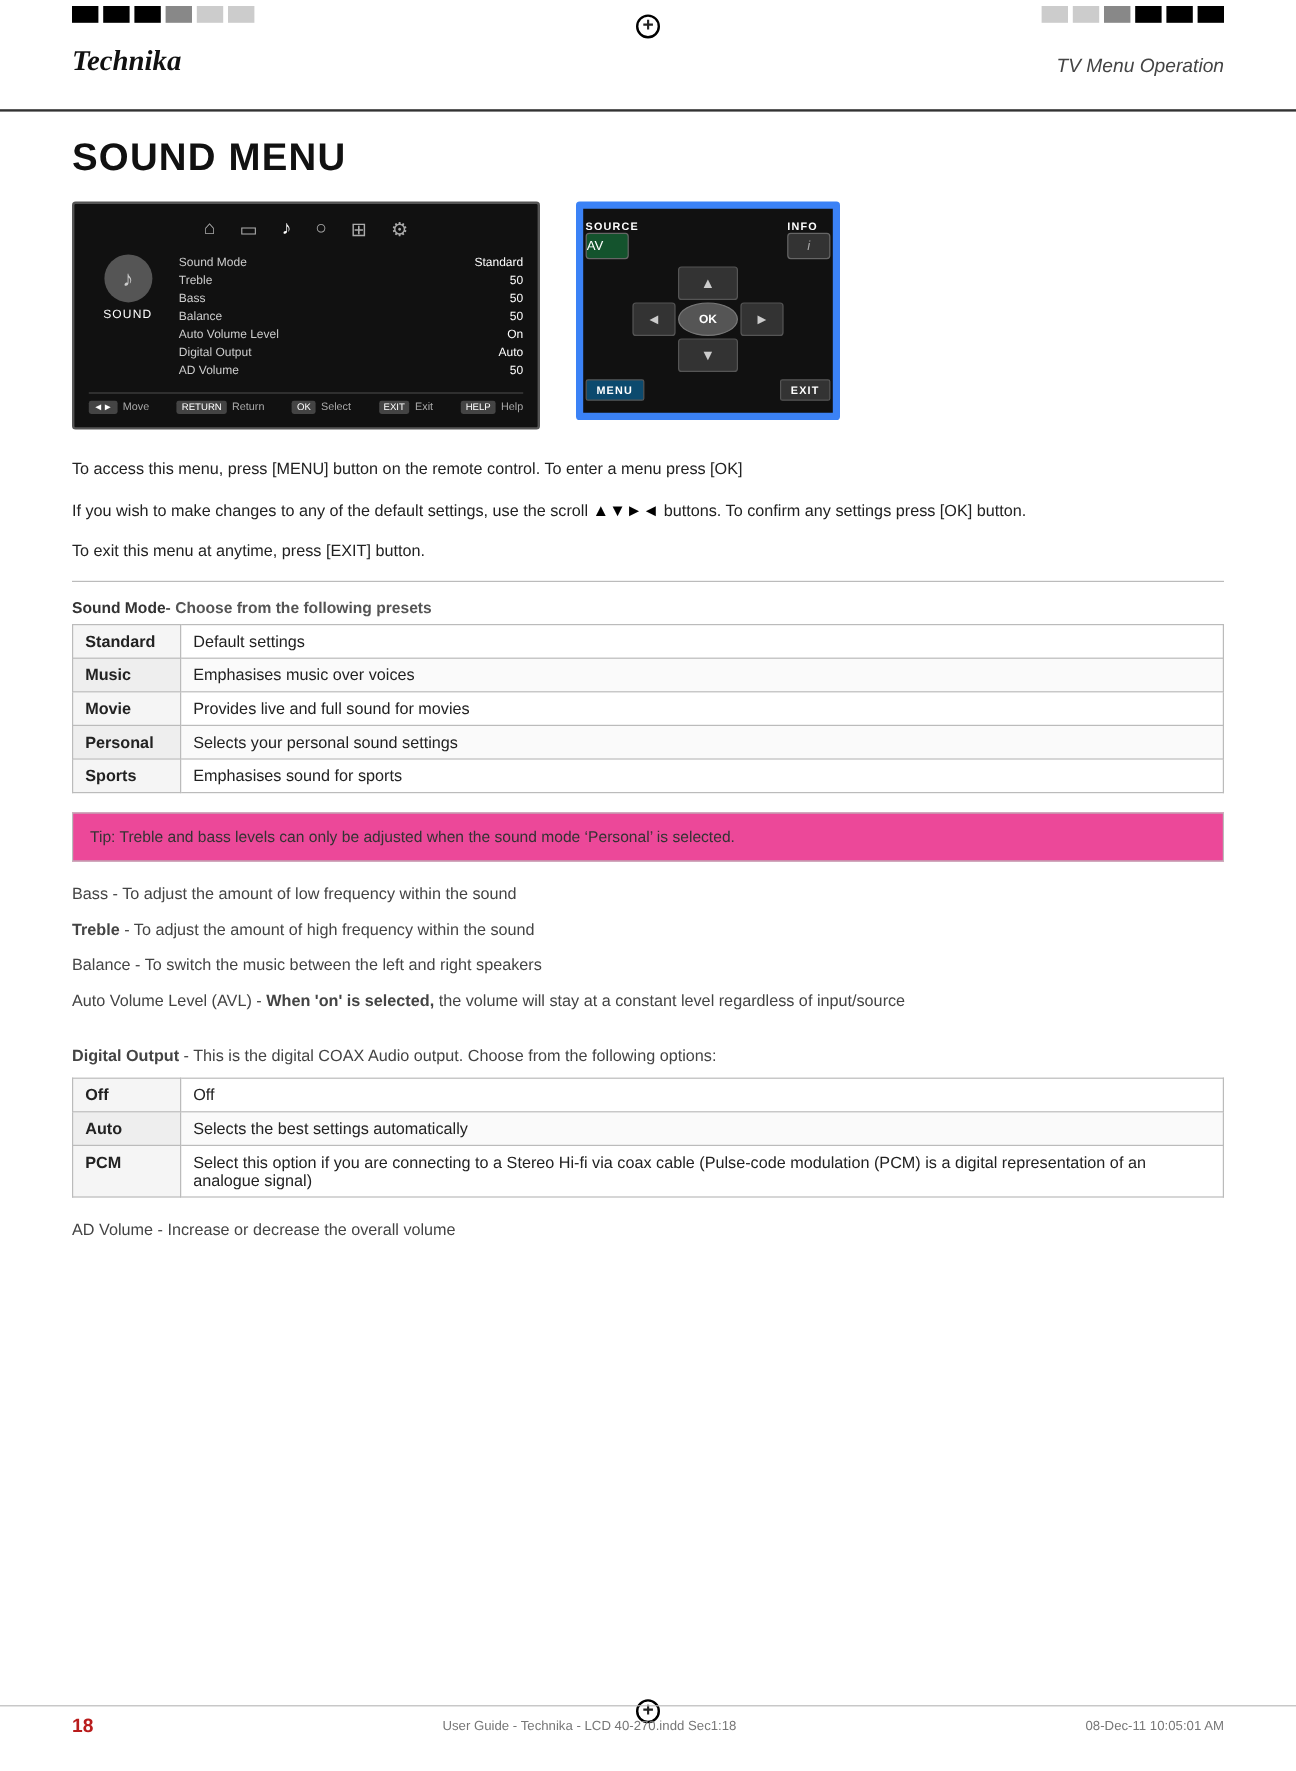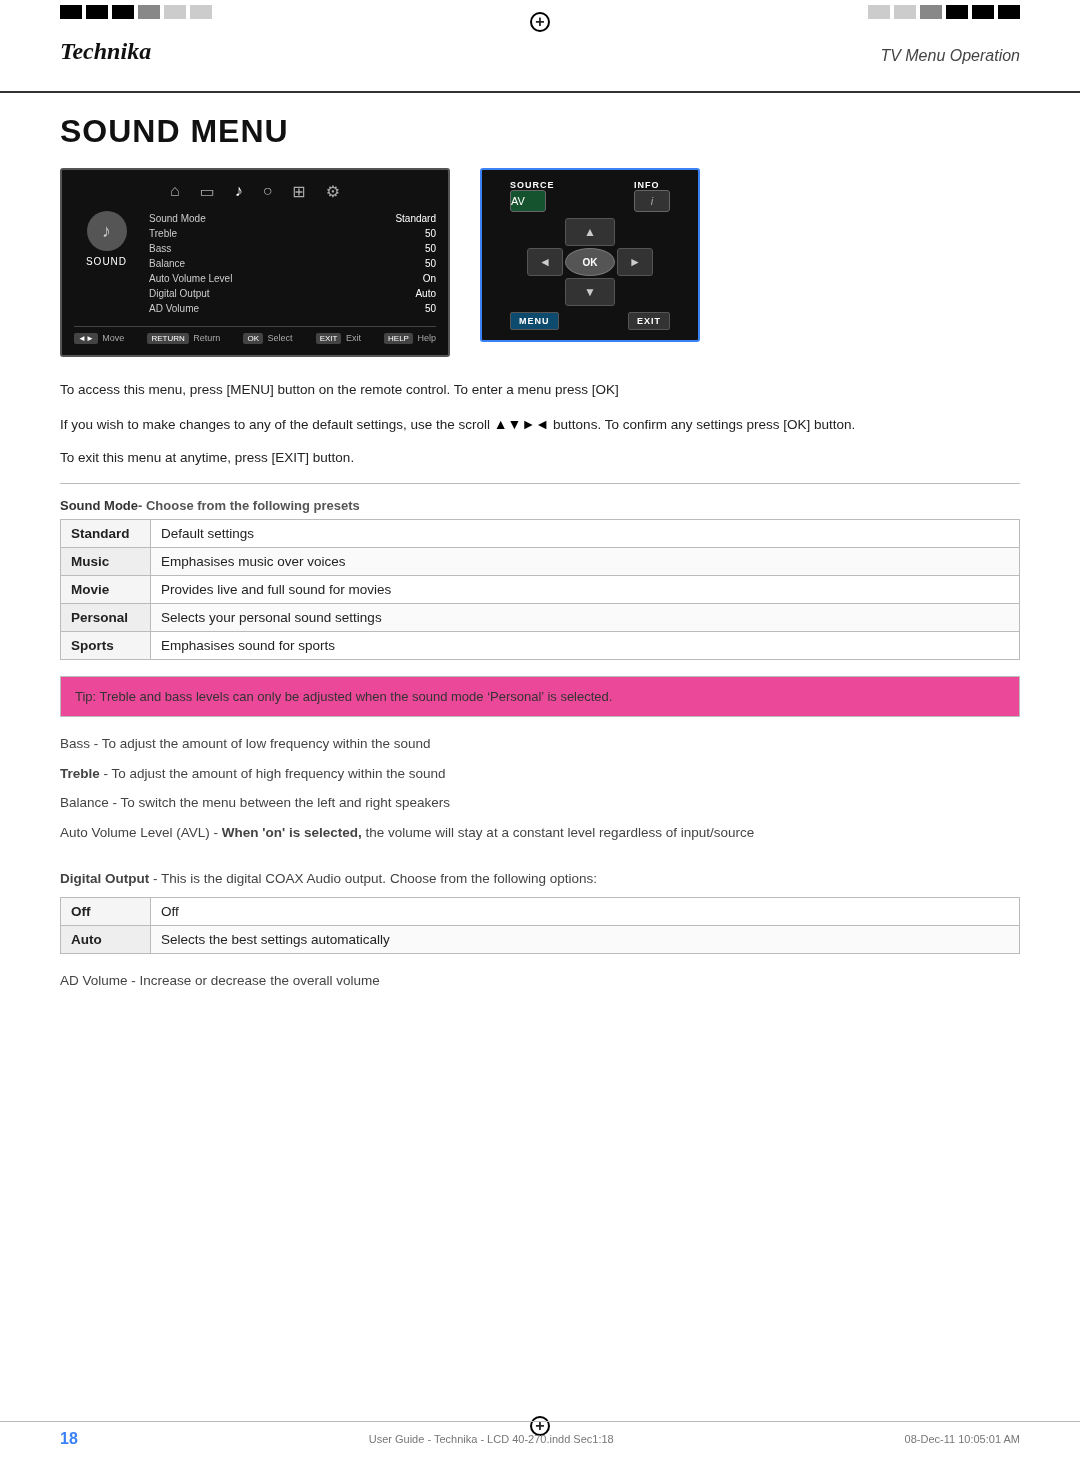--- a/index.html
+++ b/index.html
@@ -135,22 +135,22 @@
       padding: 1px 4px;
       border-radius: 2px;
       color: #fff;
       font-size: 8px;
       margin-right: 2px;
     }
 
     
     .remote-screenshot {
       background: #111;
-      border: 2px solid #3b82f6;
-      padding: 10px 28px;
+      border: 6px solid #3b82f6;
+      padding: 10px 2px;
       width: 220px;
       border-radius: 3px;
     }
     .remote-top-row {
       display: flex;
       justify-content: space-between;
       margin-bottom: 4px;
     }
     .remote-label {
       color: #fff;
@@ -322,21 +322,21 @@
       display: flex;
       justify-content: space-between;
       align-items: center;
       padding: 8px 60px;
       border-top: 1px solid #bbb;
       font-size: 11px;
       color: #777;
     }
     .page-number {
       font-size: 16px;
-      color: #3b82f6;
+      color: #b91c1c;
       font-weight: bold;
     }
 
     
     .reg-top {
       position: absolute;
       top: 12px;
       left: 50%;
       transform: translateX(-50%);
     }
@@ -571,21 +571,21 @@
   <p class="feature-line">
     <span>Bass</span>
     <span> - To adjust the amount of low frequency within the sound</span>
   </p>
   <p class="feature-line">
     <strong>Treble</strong>
     <span> - To adjust the amount of high frequency within the sound</span>
   </p>
   <p class="feature-line">
     <span>Balance</span>
-    <span> - To switch the menu between the left and right speakers</span>
+    <span> - To switch the music between the left and right speakers</span>
   </p>
   <p class="feature-line">
     <span>Auto Volume Level (AVL)</span>
     <span> - </span>
     <strong>When 'on' is selected,</strong>
     <span> the volume will stay at a constant level regardless of input/source</span>
   </p>
 
   <br>
 
@@ -599,20 +599,24 @@
   <table class="info-table">
     <tbody>
       <tr>
         <td>Off</td>
         <td>Off</td>
       </tr>
       <tr>
         <td>Auto</td>
         <td>Selects the best settings automatically</td>
       </tr>
+      <tr>
+        <td>PCM</td>
+        <td>Select this option if you are connecting to a Stereo Hi-fi via coax cable (Pulse-code modulation (PCM) is a digital representation of an analogue signal)</td>
+      </tr>
     </tbody>
   </table>
 
   
   <p class="feature-line">
     <span>AD Volume</span>
     <span> - Increase or decrease the overall volume</span>
   </p>
 
 </div>

